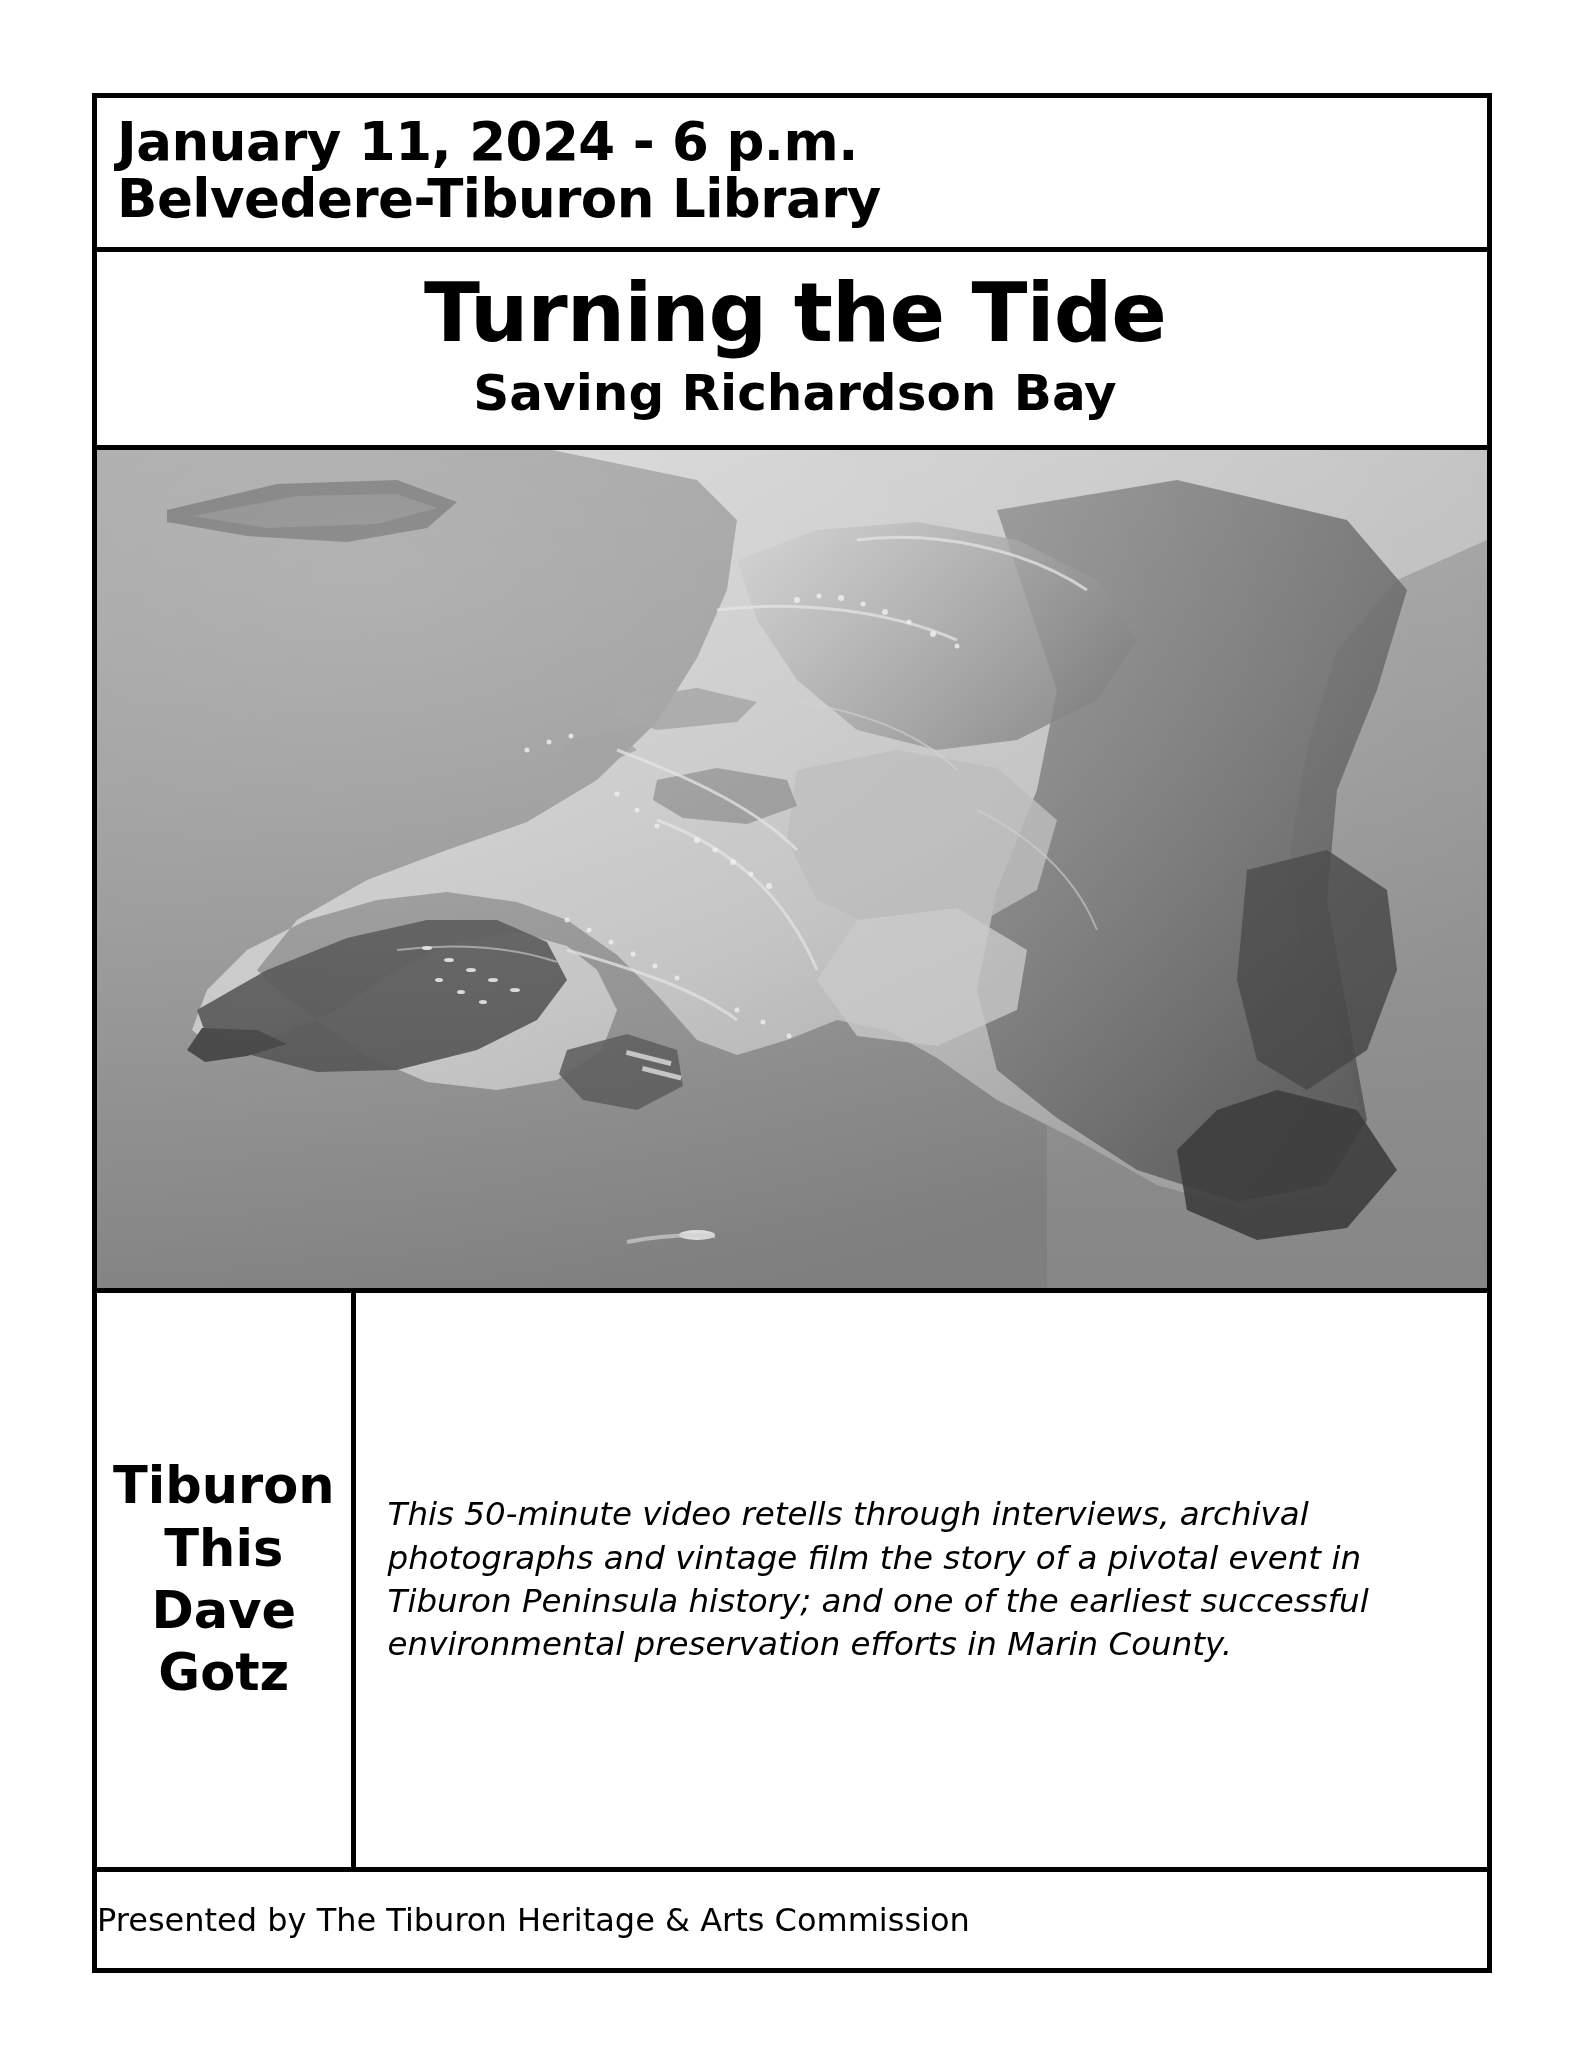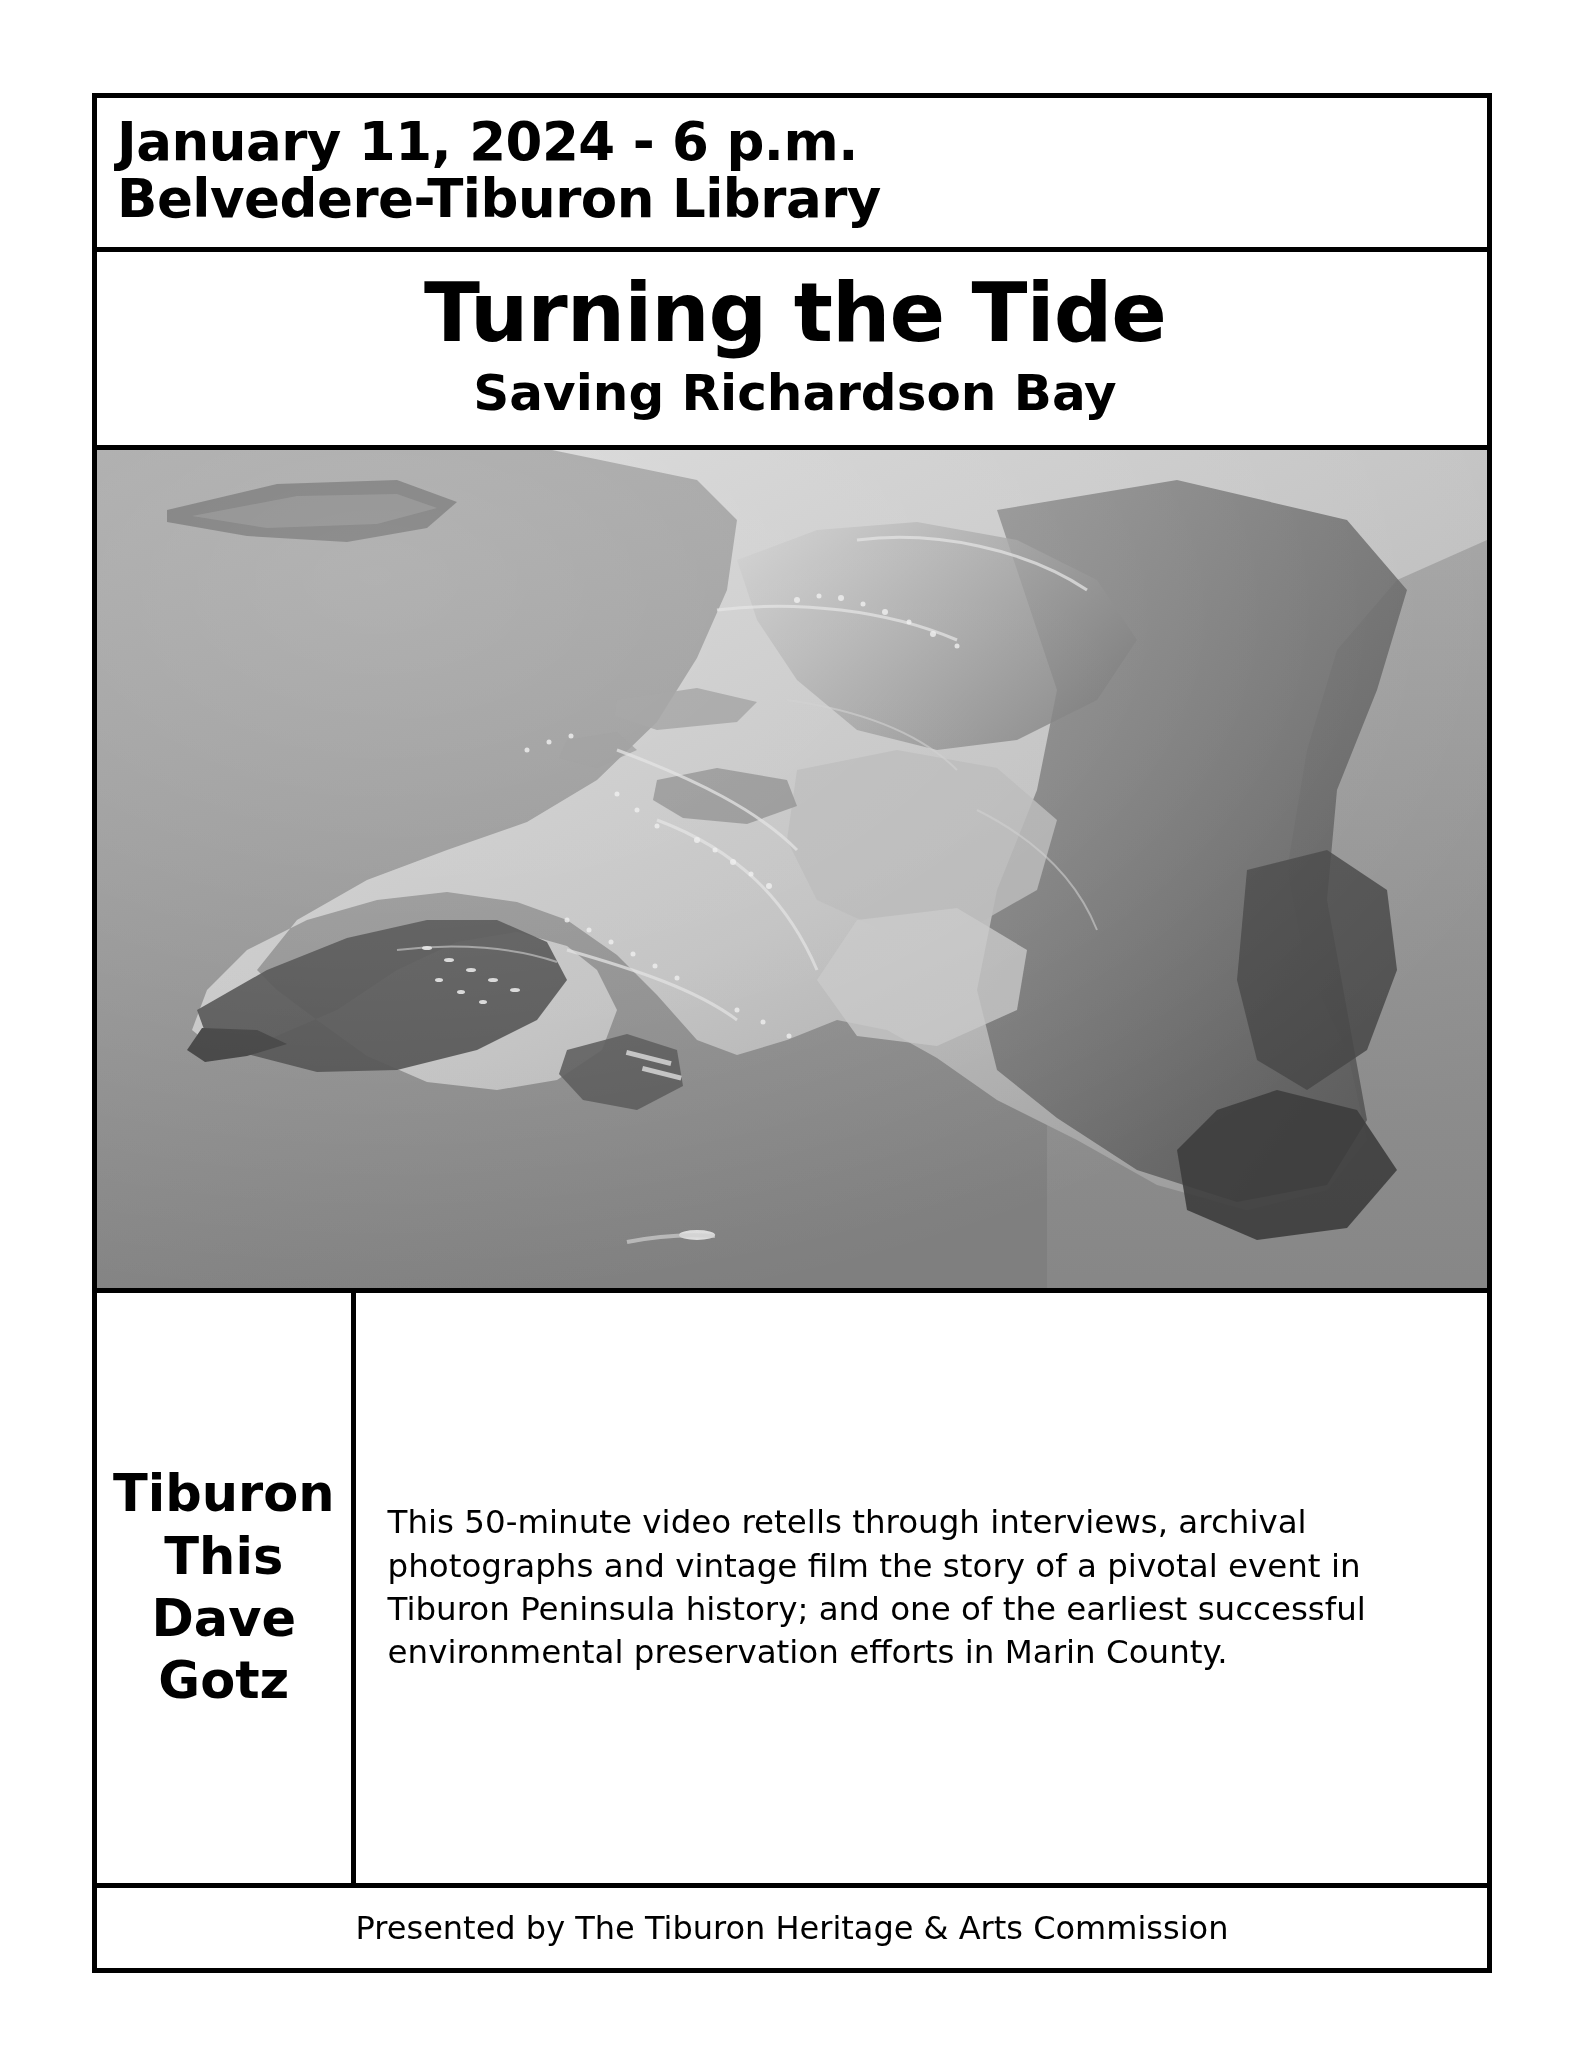--- a/index.html
+++ b/index.html
@@ -110,28 +110,29 @@
     flex: 1 1 auto;
     box-sizing: border-box;
     padding: 26px 30px 26px 32px;
     display: flex;
     align-items: center;
   }
   .col-right .blurb {
     font-size: 32.5px;
     line-height: 1.33;
     color: #000;
+    font-style: italic;
   }
 
   
   .band-footer {
-    height: 80px;
+    height: 96px;
     display: flex;
     align-items: center;
-    justify-content: center;
+    justify-content: flex-start;
   }
   .band-footer .presented {
     font-size: 32px;
     color: #000;
   }
 </style>
 </head>
 <body>
 
 <div class="poster">

